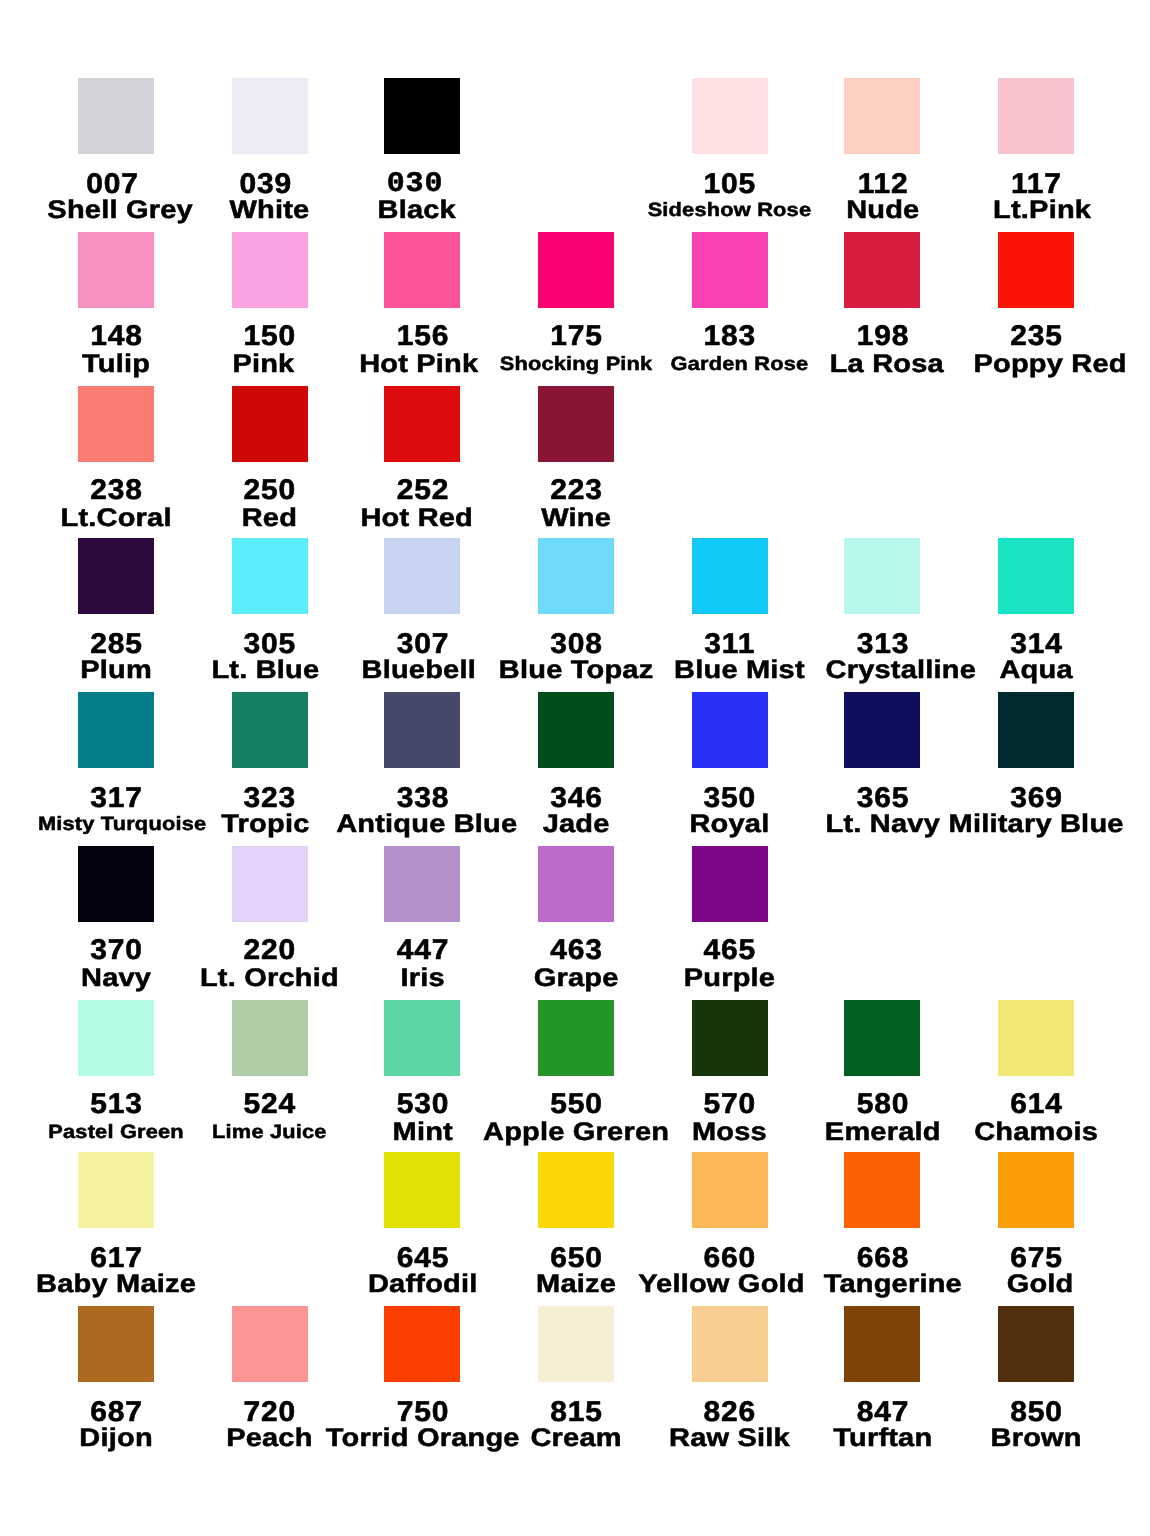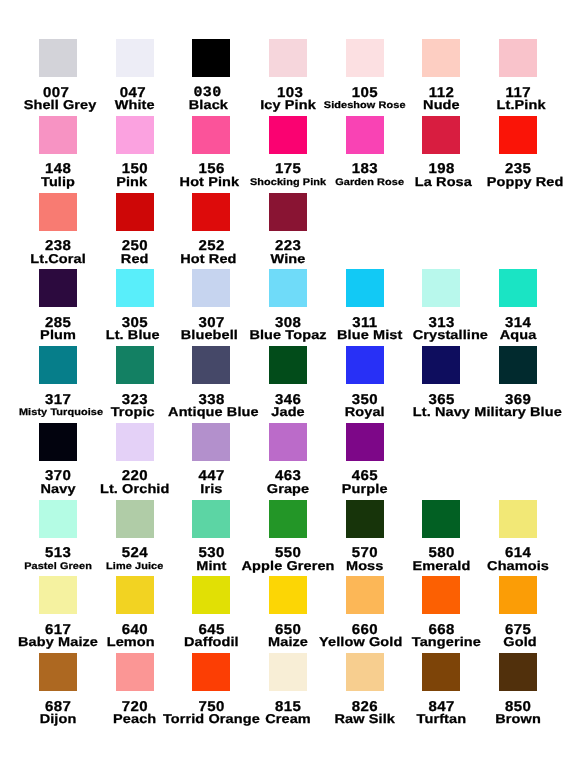--- a/index.html
+++ b/index.html
@@ -76,33 +76,28 @@
 <body>
 
 <div id="chart">
     <div class="swatch-cell" style="left: 58px; top: 39px;">
       <div class="swatch" style="background: rgb(211, 211, 217);"></div>
       <div class="code" style="margin-left: -2px;">007</div>
       <div class="nm" style="margin-left: 2px;">Shell Grey</div>
     </div>
     <div class="swatch-cell" style="left: 134.67px; top: 39px;">
       <div class="swatch" style="background: rgb(237, 237, 246);"></div>
-      <div class="code" style="margin-left: -2px;">047</div>
+      <div class="code" style="margin-left: -2px;">039</div>
       <div class="nm">White</div>
     </div>
     <div class="swatch-cell" style="left: 211.34px; top: 39px;">
       <div class="swatch" style="background: rgb(0, 0, 0);"></div>
       <div class="code" style="margin-left: -4px; font-family: Liberation Mono, monospace;">030</div>
       <div class="nm" style="margin-left: -3px;">Black</div>
     </div>
-    <div class="swatch-cell" style="left: 288.01px; top: 39px;">
-      <div class="swatch" style="background: rgb(246, 214, 220);"></div>
-      <div class="code" style="margin-left: 2px;">103</div>
-      <div class="nm">Icy Pink</div>
-    </div>
     <div class="swatch-cell" style="left: 364.68px; top: 39px;">
       <div class="swatch" style="background: rgb(252, 224, 226);"></div>
       <div class="code">105</div>
       <div class="nm small">Sideshow Rose</div>
     </div>
     <div class="swatch-cell" style="left: 441.35px; top: 39px;">
       <div class="swatch" style="background: rgb(253, 206, 194);"></div>
       <div class="code">112</div>
       <div class="nm">Nude</div>
     </div>
@@ -294,25 +289,20 @@
     <div class="swatch-cell" style="left: 518.02px; top: 499.56px;">
       <div class="swatch" style="background: rgb(242, 232, 118);"></div>
       <div class="code">614</div>
       <div class="nm">Chamois</div>
     </div>
     <div class="swatch-cell" style="left: 58px; top: 576.32px;">
       <div class="swatch" style="background: rgb(245, 242, 160);"></div>
       <div class="code">617</div>
       <div class="nm">Baby Maize</div>
     </div>
-    <div class="swatch-cell" style="left: 134.67px; top: 576.32px;">
-      <div class="swatch" style="background: rgb(242, 211, 34);"></div>
-      <div class="code">640</div>
-      <div class="nm" style="margin-left: -4px;">Lemon</div>
-    </div>
     <div class="swatch-cell" style="left: 211.34px; top: 576.32px;">
       <div class="swatch" style="background: rgb(225, 224, 5);"></div>
       <div class="code">645</div>
       <div class="nm">Daffodil</div>
     </div>
     <div class="swatch-cell" style="left: 288.01px; top: 576.32px;">
       <div class="swatch" style="background: rgb(252, 214, 5);"></div>
       <div class="code">650</div>
       <div class="nm">Maize</div>
     </div>

